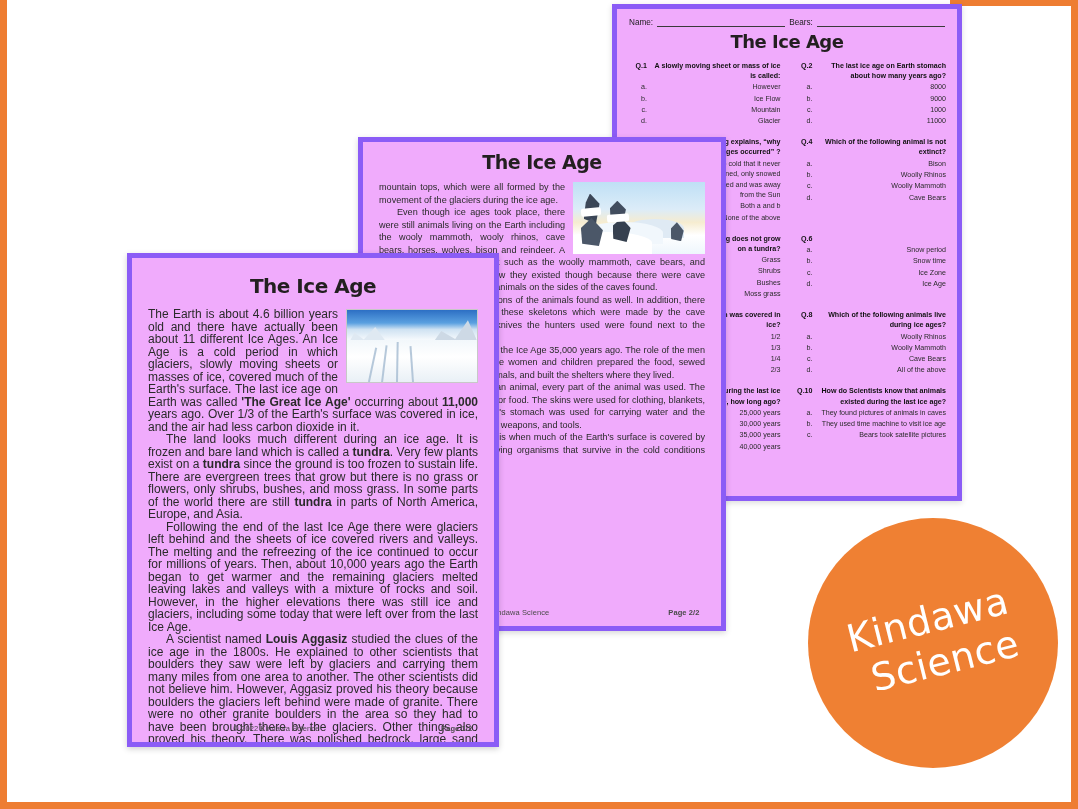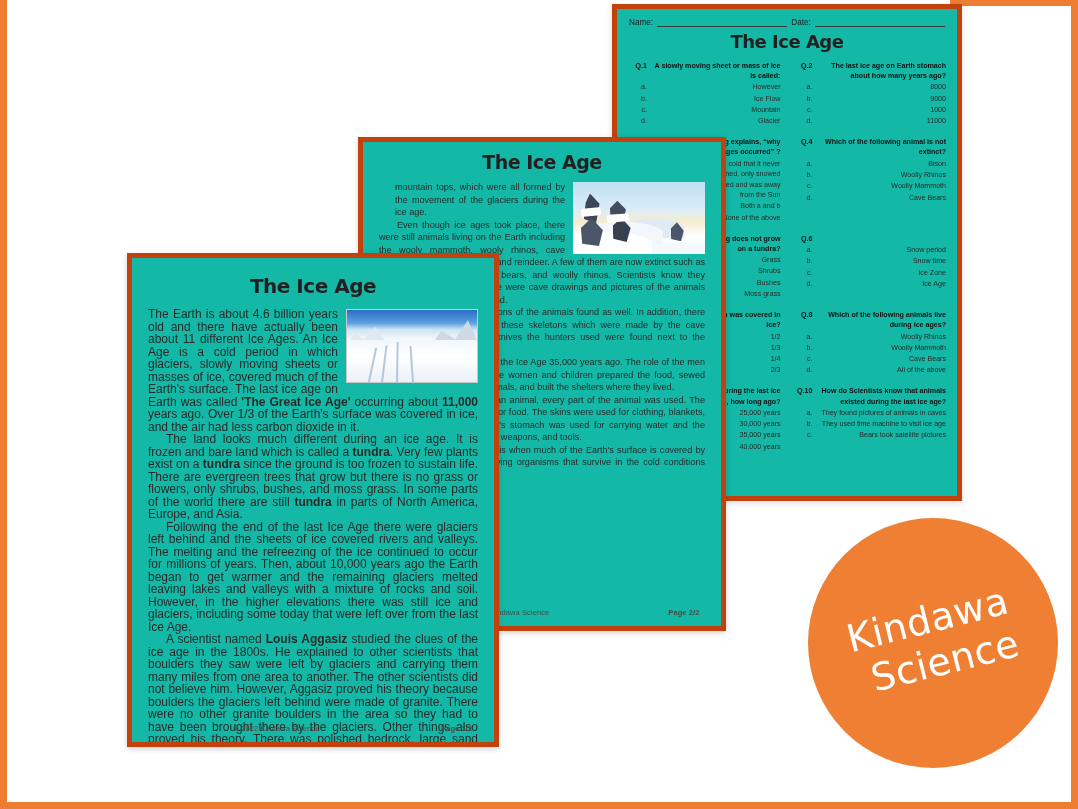--- a/index.html
+++ b/index.html
@@ -23,22 +23,22 @@
     background: #ee7d32;
   }
   .frame-left   { left: 0;    top: 0;   width: 7px;  height: 809px; }
   .frame-right  { left: 1071px; top: 0; width: 7px;  height: 809px; }
   .frame-bottom { left: 0;    top: 802px; width: 1078px; height: 7px; }
   .frame-top-r  { left: 950px; top: 0;  width: 128px; height: 6px; }
 
   
   .sheet {
     position: absolute;
-    background: #14b8a6;
-    border: 5px solid #c2410c;
+    background: #f0abfc;
+    border: 5px solid #8b5cf6;
     box-sizing: border-box;
     overflow: hidden;
     color: #231f20;
   }
   .sheet-title {
     text-align: center;
     font-family: "DejaVu Sans", sans-serif;
     font-weight: bold;
     letter-spacing: -0.5px;
   }
@@ -251,21 +251,21 @@
   <div class="frame-strip frame-left"></div>
   <div class="frame-strip frame-right"></div>
   <div class="frame-strip frame-bottom"></div>
   <div class="frame-strip frame-top-r"></div>
 
   <div class="sheet" id="page3">
 
     <div class="namerow">
       <span class="lbl">Name:</span>
       <span class="rule rule-name"></span>
-      <span class="lbl">Date:</span>
+      <span class="lbl">Bears:</span>
       <span class="rule rule-date"></span>
     </div>
 
     <div class="sheet-title">The Ice Age</div>
 
     <div class="qgrid" id="p3-questions">
         <div class="qblock">
           <div class="qhead">
             <span class="qno">Q.1</span>
             <span class="qtext">A slowly moving sheet or mass of ice is called:</span>
@@ -499,21 +499,21 @@
           <div class="rock r1"></div>
             <div class="rock r2"></div>
             <div class="rock r3"></div>
           <div class="rock r4"></div>
             <div class="rock r5"></div>
           <div class="snowcap s1"></div>
             <div class="snowcap s2"></div>
         </div>
       </div>
       <div id="p2-paras">
-          <div class="para" style="text-indent: 0px; margin-bottom: 0px; margin-left: 16px;">mountain tops, which were all formed by the movement of the glaciers during the ice age.</div>
+          <div class="para" style="text-indent: 0px; margin-bottom: 0px;">mountain tops, which were all formed by the movement of the glaciers during the ice age.</div>
           <div class="para" style="text-indent: 18px; margin-bottom: 0px;">Even though ice ages took place, there were still animals living on the Earth including the wooly mammoth, wooly rhinos, cave bears, horses, wolves, bison and reindeer. A few of them are now extinct such as the woolly mammoth, cave bears, and woolly rhinos. Scientists know they existed though because there were cave drawings and pictures of the animals on the sides of the caves found.</div>
           <div class="para" style="text-indent: 18px; margin-bottom: 0px;">There were actual skeletons of the animals found as well. In addition, there were spear points found in these skeletons which were made by the cave people. Also, some of the knives the hunters used were found next to the skeletons.</div>
           <div class="para" style="text-indent: 18px; margin-bottom: 0px;">Cave people lived during the Ice Age 35,000 years ago. The role of the men was to hunt for food, and the women and children prepared the food, sewed clothing from the hides of animals, and built the shelters where they lived.</div>
           <div class="para" style="text-indent: 18px; margin-bottom: 0px;">Once the hunters killed an animal, every part of the animal was used. The meat and organs were used for food. The skins were used for clothing, blankets, and shelter. Even an animal's stomach was used for carrying water and the bones were used for needles, weapons, and tools.</div>
           <div class="para" style="text-indent: 18px; margin-bottom: 0px;">In summary, the ice age is when much of the Earth's surface is covered by ice, but there may still be living organisms that survive in the cold conditions such as those on a <b>tundra</b>.</div>
         </div>
     </div>
     <div class="footer">
       <span class="copy">© 2022 Kindawa Science</span>
       <span class="pg">Page 2/2</span>

